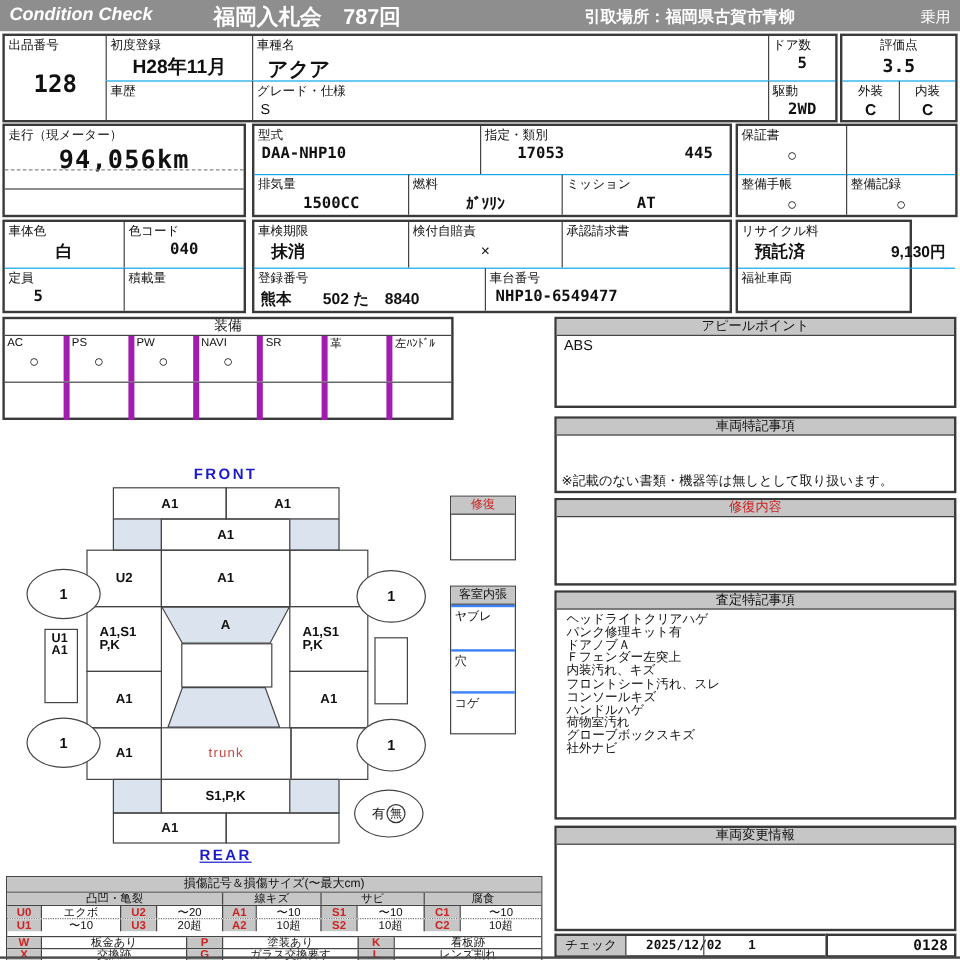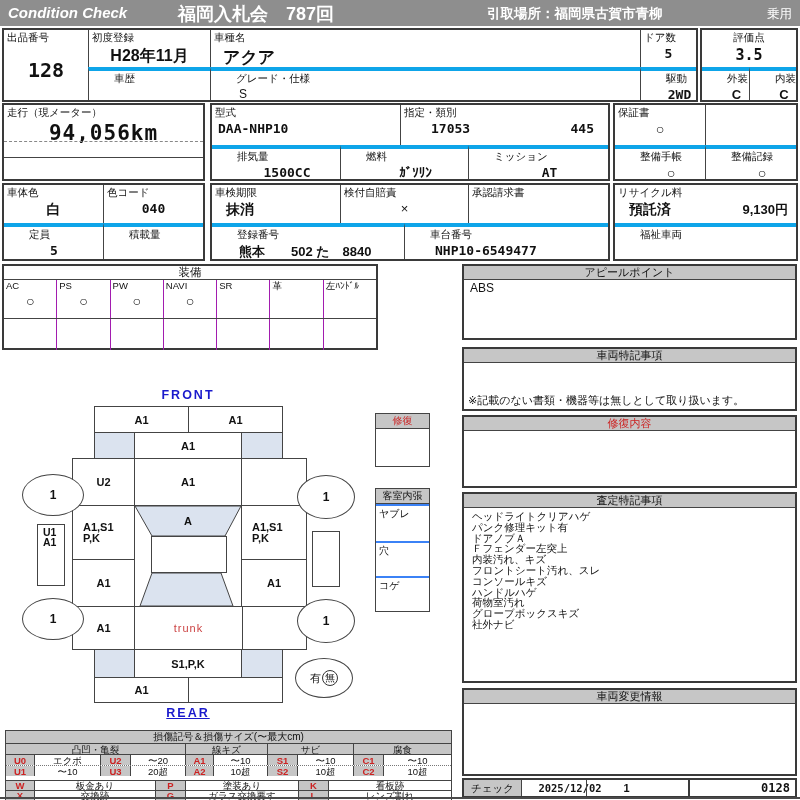--- a/index.html
+++ b/index.html
@@ -7,32 +7,32 @@
         font-family:"Liberation Sans","DejaVu Sans",sans-serif;color:#111;}
   
   .topbar{position:absolute;left:0;top:0;width:800px;height:26px;background:#8e8e8e;color:#fff;}
   .topbar .brand{position:absolute;left:8px;top:4px;font-style:italic;font-weight:bold;font-size:15px;}
   .topbar .auction{position:absolute;left:178px;top:2px;font-weight:bold;font-size:18px;}
   .topbar .pickup{position:absolute;left:487px;top:5px;font-weight:bold;font-size:13.5px;}
   .topbar .cat{position:absolute;right:8px;top:6px;font-size:12.5px;}
   
   .box{position:absolute;border:2px solid #3a3a3a;box-sizing:border-box;background:#fff;}
   .sub{position:absolute;box-sizing:border-box;}
-  .bl{border-left:1px solid #444;} .bt{border-top:4px solid #0ea5e9;padding-left:22px;}
+  .bl{border-left:1px solid #444;} .bt{border-top:1px solid #0ea5e9;}
   .lbl{font-size:10.5px;padding:1px 3px;white-space:nowrap;}
   .val{font-weight:bold;}
   .mono{font-family:"DejaVu Sans Mono","Liberation Mono",monospace;}
   .ctr{text-align:center;}
   
   .sec{position:absolute;left:462px;width:335px;border:2px solid #3a3a3a;box-sizing:border-box;background:#fff;}
   .sec-h{height:13px;background:#c6c6c6;border-bottom:1px solid #444;text-align:center;
          font-size:11px;line-height:13px;}
   .sec-h.red{color:#cc2222;}
   
-  .eq-cell{flex:1;border-left:1px solid #a21caf;position:relative;}
+  .eq-cell{flex:1;border-left:5px solid #a21caf;position:relative;}
   .eq-cell:first-child{border-left:none;}
   .eq-lbl{position:absolute;left:2px;top:0;font-size:9.5px;}
   .eq-mark{position:absolute;left:0;right:0;top:13px;text-align:center;font-size:14px;}
   
   .dc{position:absolute;box-sizing:border-box;border:1px solid #444;display:flex;align-items:center;
       justify-content:center;font-size:11px;font-weight:bold;background:transparent;}
   .shade{background:#dbe3ef;}
   .tire{position:absolute;border:1px solid #444;border-radius:50%;display:flex;align-items:center;
         justify-content:center;font-size:12px;font-weight:bold;background:#fff;z-index:3;}
   .dirlbl{position:absolute;color:#1a1acc;font-weight:bold;font-size:12.5px;letter-spacing:2px;
@@ -198,21 +198,21 @@
     <div class="sub bt" style="left:0;top:38px;width:192px;height:36px;">
       <div class="lbl">登録番号</div>
       <div class="val" style="font-size:13px;padding-left:5px;white-space:pre;">熊本　　502 た　8840</div>
     </div>
     <div class="sub bt bl" style="left:192px;top:38px;width:204px;height:36px;">
       <div class="lbl">車台番号</div>
       <div class="val mono" style="font-size:13px;padding-left:8px;">NHP10-6549477</div>
     </div>
   </div>
 
-  <div class="box" style="left:613px;top:183px;width:185px;height:78px;">
+  <div class="box" style="left:613px;top:183px;width:147px;height:78px;">
     <div class="sub" style="left:0;top:0;width:181px;height:38px;">
       <div class="lbl">リサイクル料</div>
       <div style="display:flex;justify-content:space-between;padding:0 8px 0 14px;">
         <span class="val" style="font-size:14px;">預託済</span>
         <span class="val" style="font-size:13px;">9,130円</span>
       </div>
     </div>
     <div class="sub bt" style="left:0;top:38px;width:181px;height:36px;">
       <div class="lbl">福祉車両</div>
       <div></div>

